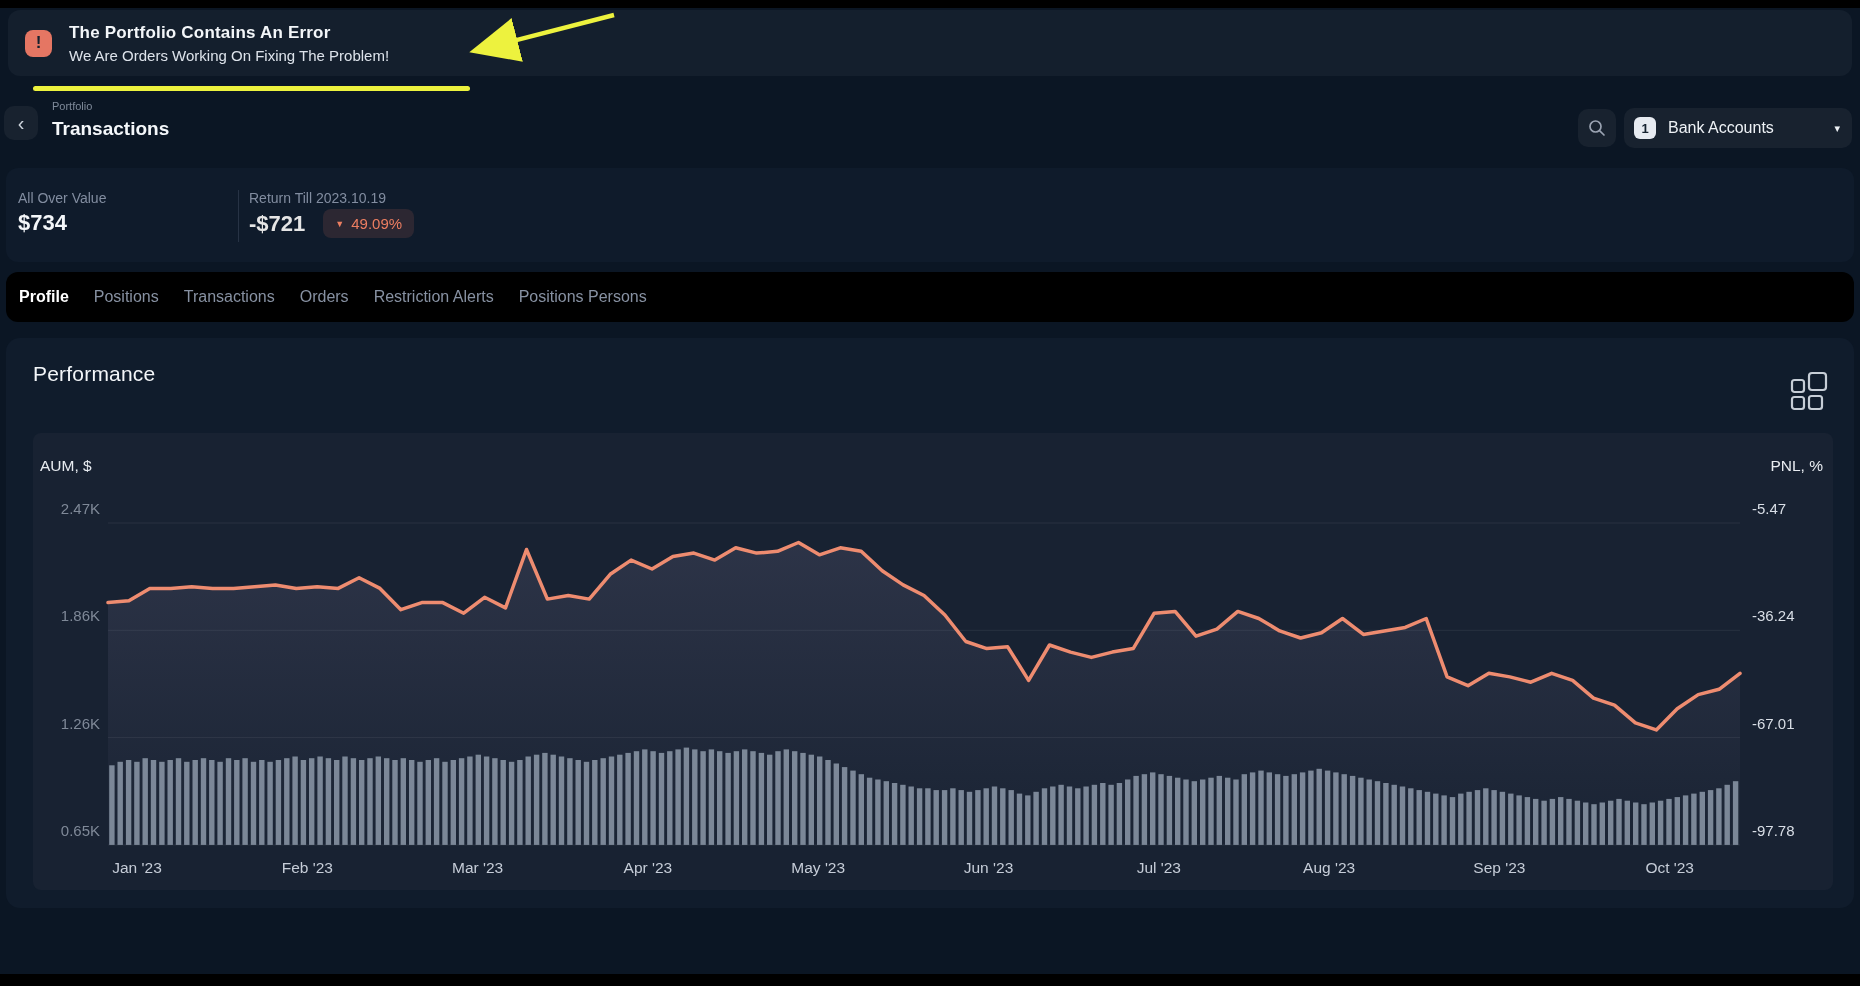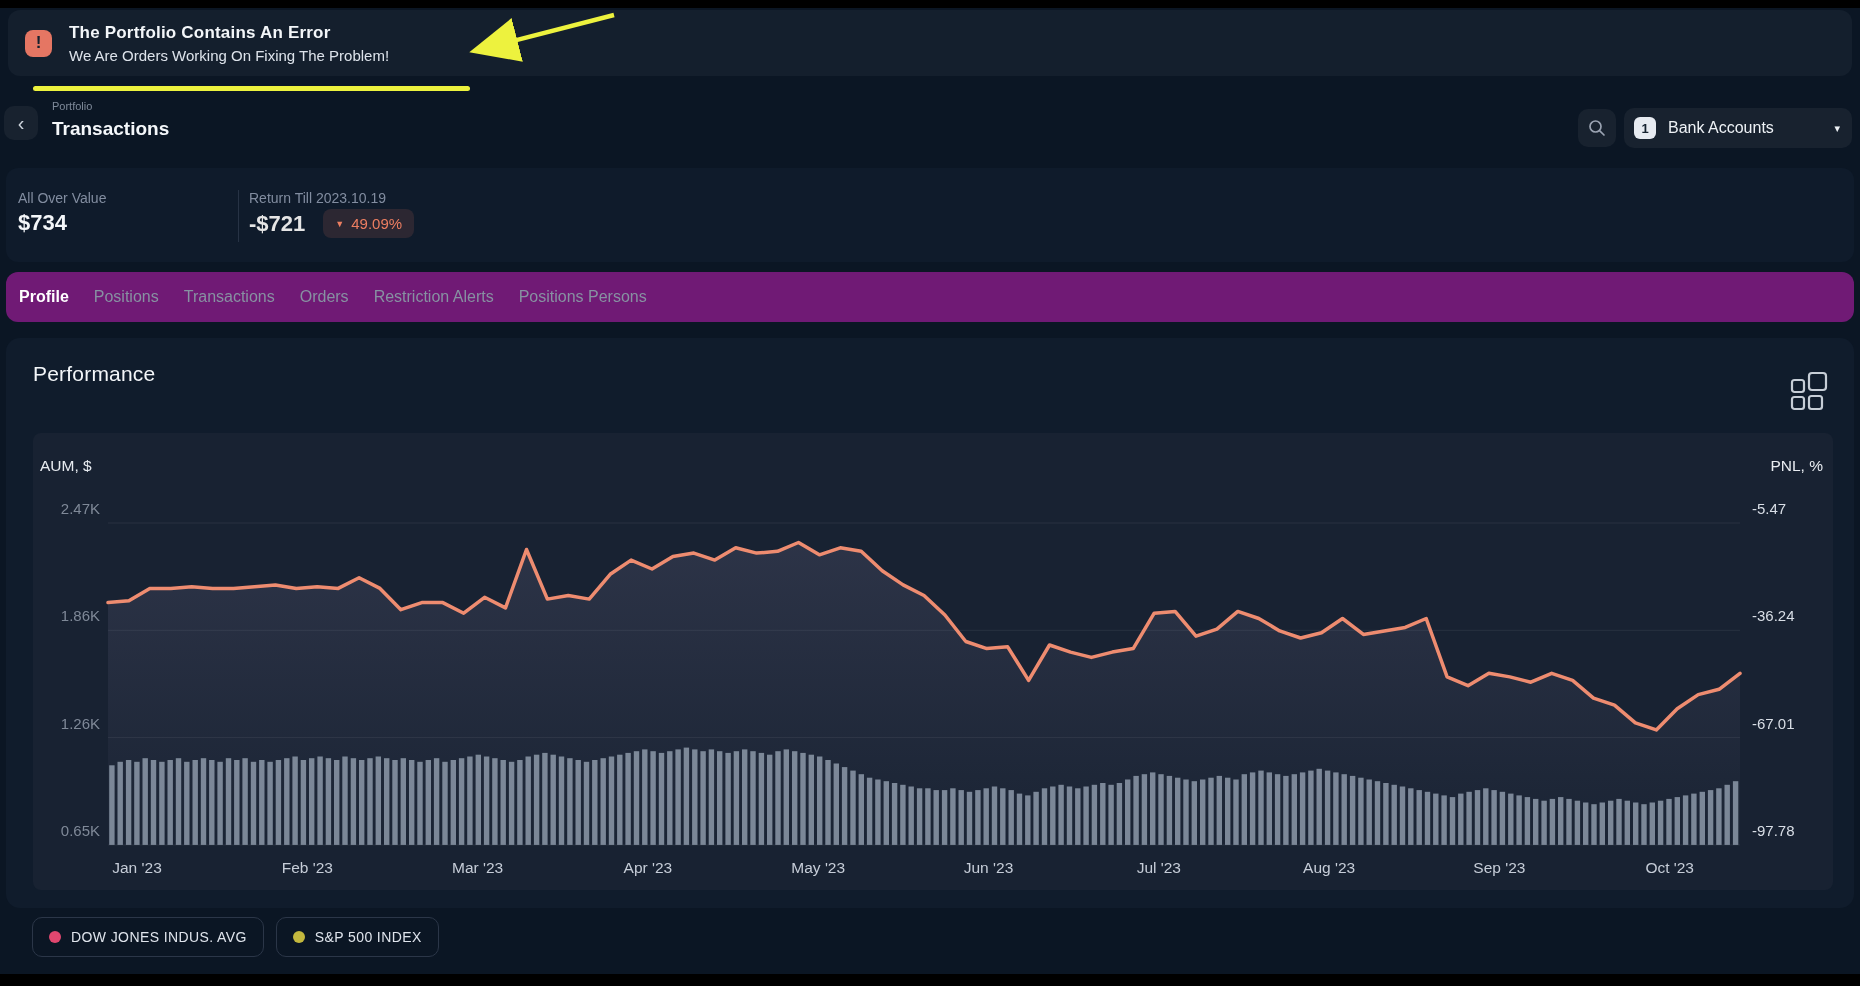--- a/index.html
+++ b/index.html
@@ -36,21 +36,21 @@
   .chg-badge{margin-left:18px;background:rgba(236,126,97,.13);border-radius:8px;padding:6px 12px;color:#ec7e61;font-size:15px;display:flex;align-items:center;}
   .chg-badge .tri{font-size:9px;margin-right:7px;}
   .ctrl{position:absolute;top:187px;height:48px;background:#18222f;border-radius:10px;cursor:pointer;}
   .ctrl .lab{position:absolute;left:13px;top:7px;font-size:12px;color:#7f8a9a;}
   .ctrl .val{position:absolute;left:13px;top:24px;font-size:15px;color:#e9edf2;}
   .ctrl .mid{position:absolute;left:14px;top:14px;font-size:16px;color:#e9edf2;}
   .ctrl .caret{position:absolute;right:13px;top:17px;color:#8d97a6;font-size:11px;}
   .ctrl .cal{position:absolute;right:12px;top:11px;}
 
   
-  .tabs{position:absolute;left:6px;right:6px;top:272px;height:50px;background:#701a75;border-radius:12px;display:flex;align-items:center;padding-left:13px;gap:25px;box-sizing:border-box;}
+  .tabs{position:absolute;left:6px;right:6px;top:272px;height:50px;background:#000000;border-radius:12px;display:flex;align-items:center;padding-left:13px;gap:25px;box-sizing:border-box;}
   .tab{font-size:16px;color:#8791a2;cursor:pointer;white-space:nowrap;}
   .tab.active{color:#ffffff;font-weight:600;}
 
   
   .perf{position:absolute;left:6px;right:6px;top:338px;height:570px;background:#101c2c;border-radius:14px;}
   .perf-title{position:absolute;left:27px;top:24px;font-size:21px;font-weight:400;color:#f3f6f9;letter-spacing:.2px;}
   .widgets{position:absolute;right:24px;top:32px;cursor:pointer;}
   .panel{position:absolute;left:27px;top:95px;width:1800px;height:457px;background:#182232;border-radius:8px;}
 
   
@@ -378,25 +378,15 @@
           <text x="785.2" y="440" fill="#c6cdd8" font-size="15.5" text-anchor="middle" font-family="&quot;Liberation Sans&quot;,sans-serif" font-weight="400">May '23</text>
           <text x="955.5" y="440" fill="#c6cdd8" font-size="15.5" text-anchor="middle" font-family="&quot;Liberation Sans&quot;,sans-serif" font-weight="400">Jun '23</text>
           <text x="1125.8000000000002" y="440" fill="#c6cdd8" font-size="15.5" text-anchor="middle" font-family="&quot;Liberation Sans&quot;,sans-serif" font-weight="400">Jul '23</text>
           <text x="1296.1000000000001" y="440" fill="#c6cdd8" font-size="15.5" text-anchor="middle" font-family="&quot;Liberation Sans&quot;,sans-serif" font-weight="400">Aug '23</text>
           <text x="1466.4" y="440" fill="#c6cdd8" font-size="15.5" text-anchor="middle" font-family="&quot;Liberation Sans&quot;,sans-serif" font-weight="400">Sep '23</text>
           <text x="1636.7" y="440" fill="#c6cdd8" font-size="15.5" text-anchor="middle" font-family="&quot;Liberation Sans&quot;,sans-serif" font-weight="400">Oct '23</text>
         </svg>
     </div>
   </div>
 
-  <div class="legend">
-    <div class="pill">
-      <span class="dot" style="background: rgb(224, 71, 111);"></span>
-      <span class="lbl">DOW JONES INDUS. AVG</span>
-    </div>
-    <div class="pill">
-      <span class="dot" style="background: rgb(195, 184, 62);"></span>
-      <span class="lbl">S&amp;P 500 INDEX</span>
-    </div>
-  </div>
 
   <div class="strip bottom"></div>
 </div>
 
 </body></html>

